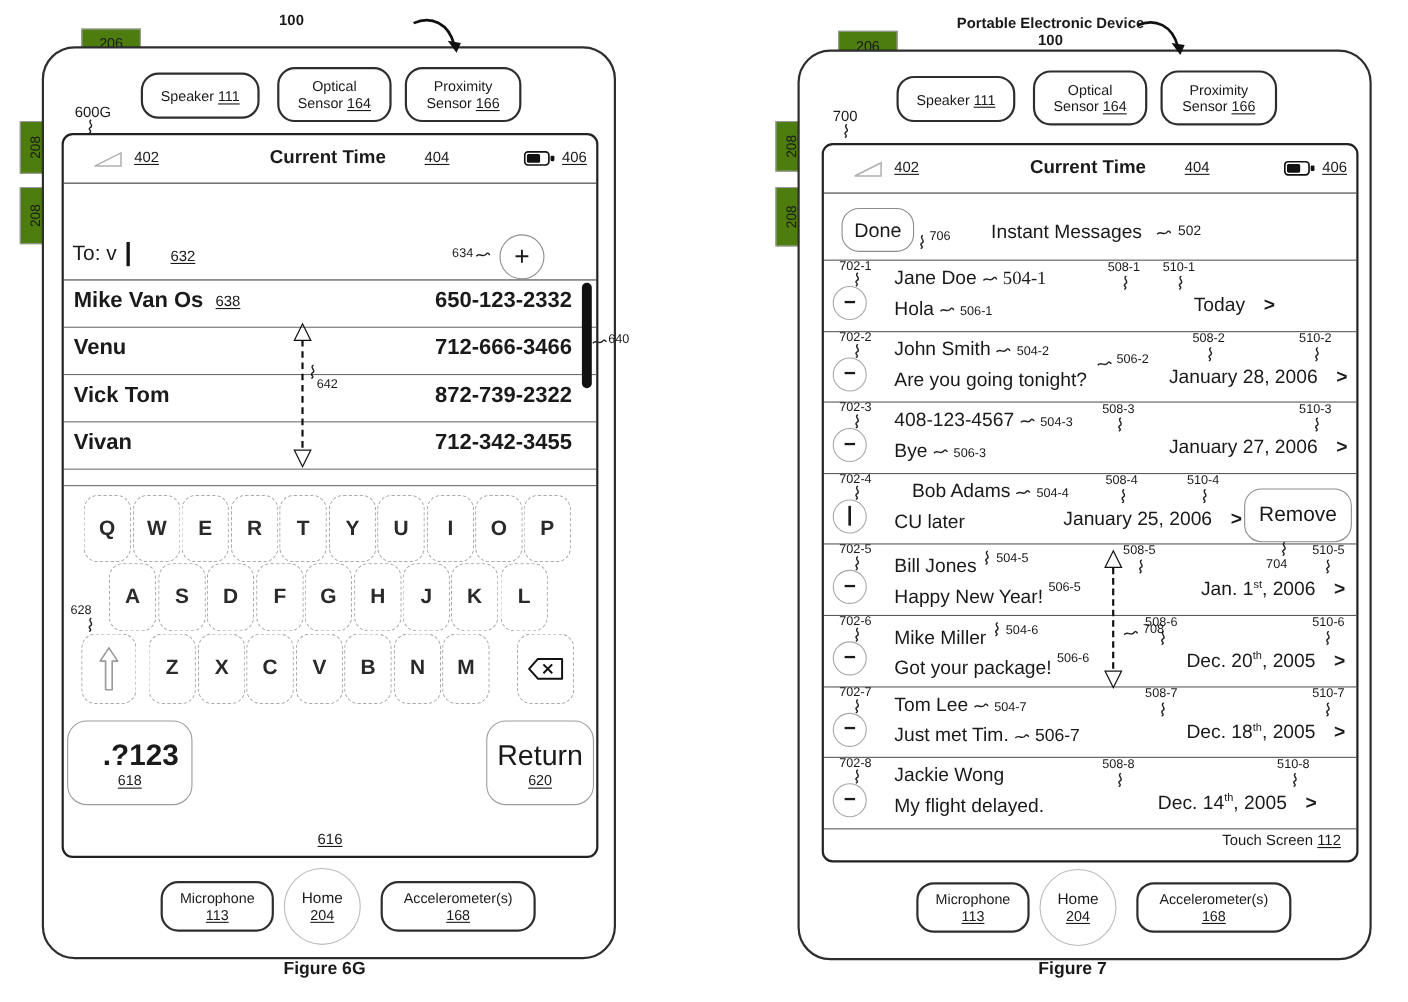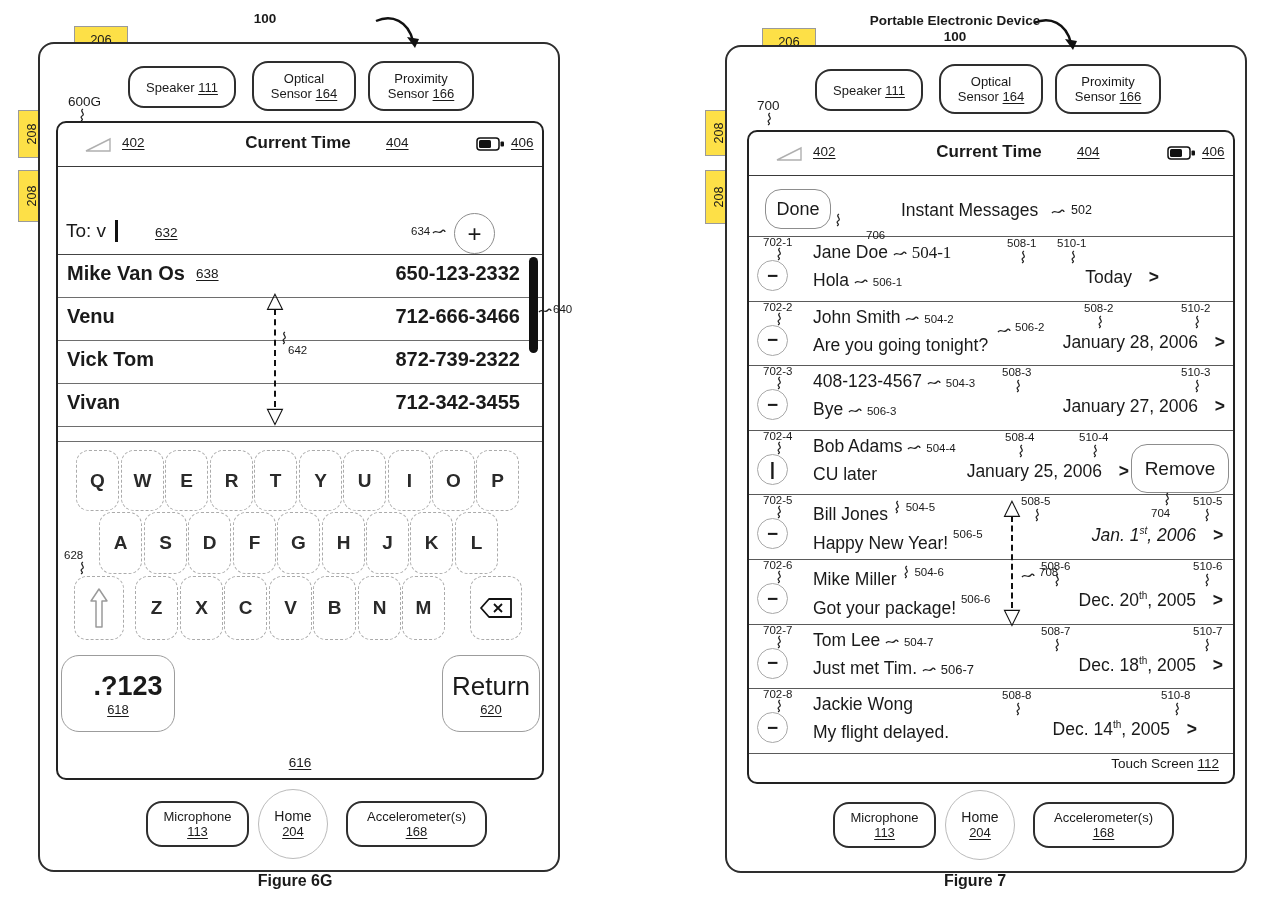--- a/index.html
+++ b/index.html
@@ -1,30 +1,30 @@
 <!DOCTYPE html>
 <html><head>
 <meta charset="utf-8">
 <style>
   html,body{margin:0;padding:0;background:#fff;}
   body{width:1280px;height:911px;position:relative;overflow:hidden;
        font-family:"Liberation Sans","DejaVu Sans",sans-serif;color:#1a1a1a;}
   .abs{position:absolute;}
-  .device{position:absolute;border:2.5px solid #2e2e2e;border-radius:16px;background:#fff;z-index:2;}
+  .device{position:absolute;border:2.5px solid #2e2e2e;border-radius:30px;background:#fff;z-index:2;}
   .screen{position:absolute;border:2px solid #222;border-radius:10px;background:#fff;}
   .pill{position:absolute;border:2px solid #2e2e2e;border-radius:16px;display:flex;flex-direction:column;
         align-items:center;justify-content:center;font-size:13px;line-height:15px;text-align:center;background:#fff;}
   .litebtn{position:absolute;border:1.6px solid #8d8d8d;border-radius:16px;display:flex;align-items:center;
         justify-content:center;background:#fff;font-weight:bold;}
   .u{text-decoration:underline;text-underline-offset:2px;}
   .lbl{position:absolute;font-size:11.5px;white-space:nowrap;color:#1a1a1a;}
   .refnum{position:absolute;font-size:13.5px;white-space:nowrap;}
   .title{position:absolute;text-align:center;font-weight:bold;font-size:13.5px;line-height:16px;}
   .caption{position:absolute;text-align:center;font-weight:bold;font-size:16px;}
-  .tabbox{position:absolute;border:1.3px solid #9a9a9a;background:#fde047;z-index:1;}
+  .tabbox{position:absolute;border:1.3px solid #9a9a9a;background:#4d7c0f;z-index:1;}
   .tab208{display:flex;align-items:center;justify-content:center;}
   .tab208 span{transform:rotate(-90deg);font-size:12.5px;}
   .statusbar{position:absolute;left:0;top:0;right:0;height:43px;border-bottom:1.6px solid #3a3a3a;}
   .bar-title{position:absolute;font-weight:bold;font-size:17px;}
   .row-line{border-bottom:1.2px solid #6e6e6e;}
   .contact-row{position:absolute;left:0;right:0;height:43px;}
   .cname{position:absolute;left:9px;top:8px;font-size:20px;font-weight:bold;}
   .cphone{position:absolute;right:22px;top:8px;font-size:20px;font-weight:bold;}
   .key{position:absolute;width:41px;border:1.6px dashed #ababab;border-radius:13px;background:#fff;
        display:flex;align-items:center;justify-content:center;font-size:19px;font-weight:bold;color:#2a2a2a;}
@@ -282,21 +282,21 @@
       <span class="refnum u" style="left:453px;top:12px;">406</span>
     </div>
 
     <div class="abs" style="left:0;top:43px;right:0;height:61px;border-bottom:1.2px solid #5a5a5a;">
       <div class="litebtn" style="left:16px;top:14px;width:64px;height:38px;font-size:18px;font-weight:normal;">
         <span>Done</span>
       </div>
       <svg class="sqv abs" width="8" height="14" style="left:85px;top:38px;">
           <path d="M5 1C1 3 8 6 4 8C1 10 7 11 3 13"></path>
         </svg>
-      <span class="lbl" style="left:96px;top:54px;margin-left:21px;">706</span>
+      <span class="lbl" style="left:96px;top:34px;">706</span>
       <span class="abs" style="left:152px;top:25px;font-size:17.5px;">Instant Messages</span>
       <svg class="sqh abs" width="14" height="8" style="left:302px;top:33px;">
           <path d="M1 5C4 1 7 7 10 3C11 1 13 3 13 4"></path>
         </svg>
       <span class="lbl" style="left:322px;top:28px;font-size:12.5px;">502</span>
     </div>
 
     <div class="msg-row" style="top:104px;">
       <span class="lbl" style="left:14px;top:0;">702-1</span>
       <svg class="sqv abs" width="8" height="14" style="left:26px;top:11px;">
@@ -406,21 +406,21 @@
     </div>
 
     <div class="msg-row" style="top:297.8px;">
       <span class="lbl" style="left:14px;top:0;">702-4</span>
       <svg class="sqv abs" width="8" height="14" style="left:26px;top:11px;">
           <path d="M5 1C1 3 8 6 4 8C1 10 7 11 3 13"></path>
         </svg>
       <div class="mcirc" style="left:8px;top:24px;">
           <span>|</span>
         </div>
-      <div class="mname" style="left:64px;top:6px;">
+      <div class="mname" style="left:80px;top:6px;">
         <span>Bob Adams</span>
         <svg class="sqh" width="14" height="8">
             <path d="M1 5C4 1 7 7 10 3C11 1 13 3 13 4"></path>
           </svg>
         <span style="font-size:11.5px;">504-4</span>
       </div>
       <div class="mprev" style="left:64px;top:34px;">
         <span>CU later</span>
       </div>
       <span class="lbl" style="left:256px;top:1px;">508-4</span>
@@ -457,21 +457,21 @@
         <span style="font-size:11.5px;vertical-align:11px;">506-5</span>
       </div>
       <span class="lbl" style="left:272px;top:1px;">508-5</span>
       <svg class="sqv abs" width="8" height="14" style="left:284px;top:14px;">
           <path d="M5 1C1 3 8 6 4 8C1 10 7 11 3 13"></path>
         </svg>
       <span class="lbl" style="left:444px;top:1px;">510-5</span>
       <svg class="sqv abs" width="8" height="14" style="left:454px;top:14px;">
           <path d="M5 1C1 3 8 6 4 8C1 10 7 11 3 13"></path>
         </svg>
-      <div class="mdate" style="right:10px;top:31px;font-style:italic;">
+      <div class="mdate" style="right:10px;top:31px;">
         <span>Jan. 1</span><sup>st</sup><span>, 2006</span>
         <span class="chev">&gt;</span>
       </div>
     </div>
 
     <div class="msg-row" style="top:427px;">
       <span class="lbl" style="left:14px;top:0;">702-6</span>
       <svg class="sqv abs" width="8" height="14" style="left:26px;top:11px;">
           <path d="M5 1C1 3 8 6 4 8C1 10 7 11 3 13"></path>
         </svg>
@@ -516,21 +516,21 @@
         <svg class="sqh" width="14" height="8">
             <path d="M1 5C4 1 7 7 10 3C11 1 13 3 13 4"></path>
           </svg>
         <span style="font-size:11.5px;">504-7</span>
       </div>
       <div class="mprev" style="left:64px;top:34px;">
         <span>Just met Tim.</span>
         <svg class="sqh" width="14" height="8">
             <path d="M1 5C4 1 7 7 10 3C11 1 13 3 13 4"></path>
           </svg>
-        <span style="font-size:13px;">506-7</span>
+        <span style="font-size:16px;">506-7</span>
       </div>
       <span class="lbl" style="left:292px;top:1px;">508-7</span>
       <svg class="sqv abs" width="8" height="14" style="left:304px;top:14px;">
           <path d="M5 1C1 3 8 6 4 8C1 10 7 11 3 13"></path>
         </svg>
       <span class="lbl" style="left:444px;top:1px;">510-7</span>
       <svg class="sqv abs" width="8" height="14" style="left:454px;top:14px;">
           <path d="M5 1C1 3 8 6 4 8C1 10 7 11 3 13"></path>
         </svg>
       <div class="mdate" style="right:10px;top:31px;">

